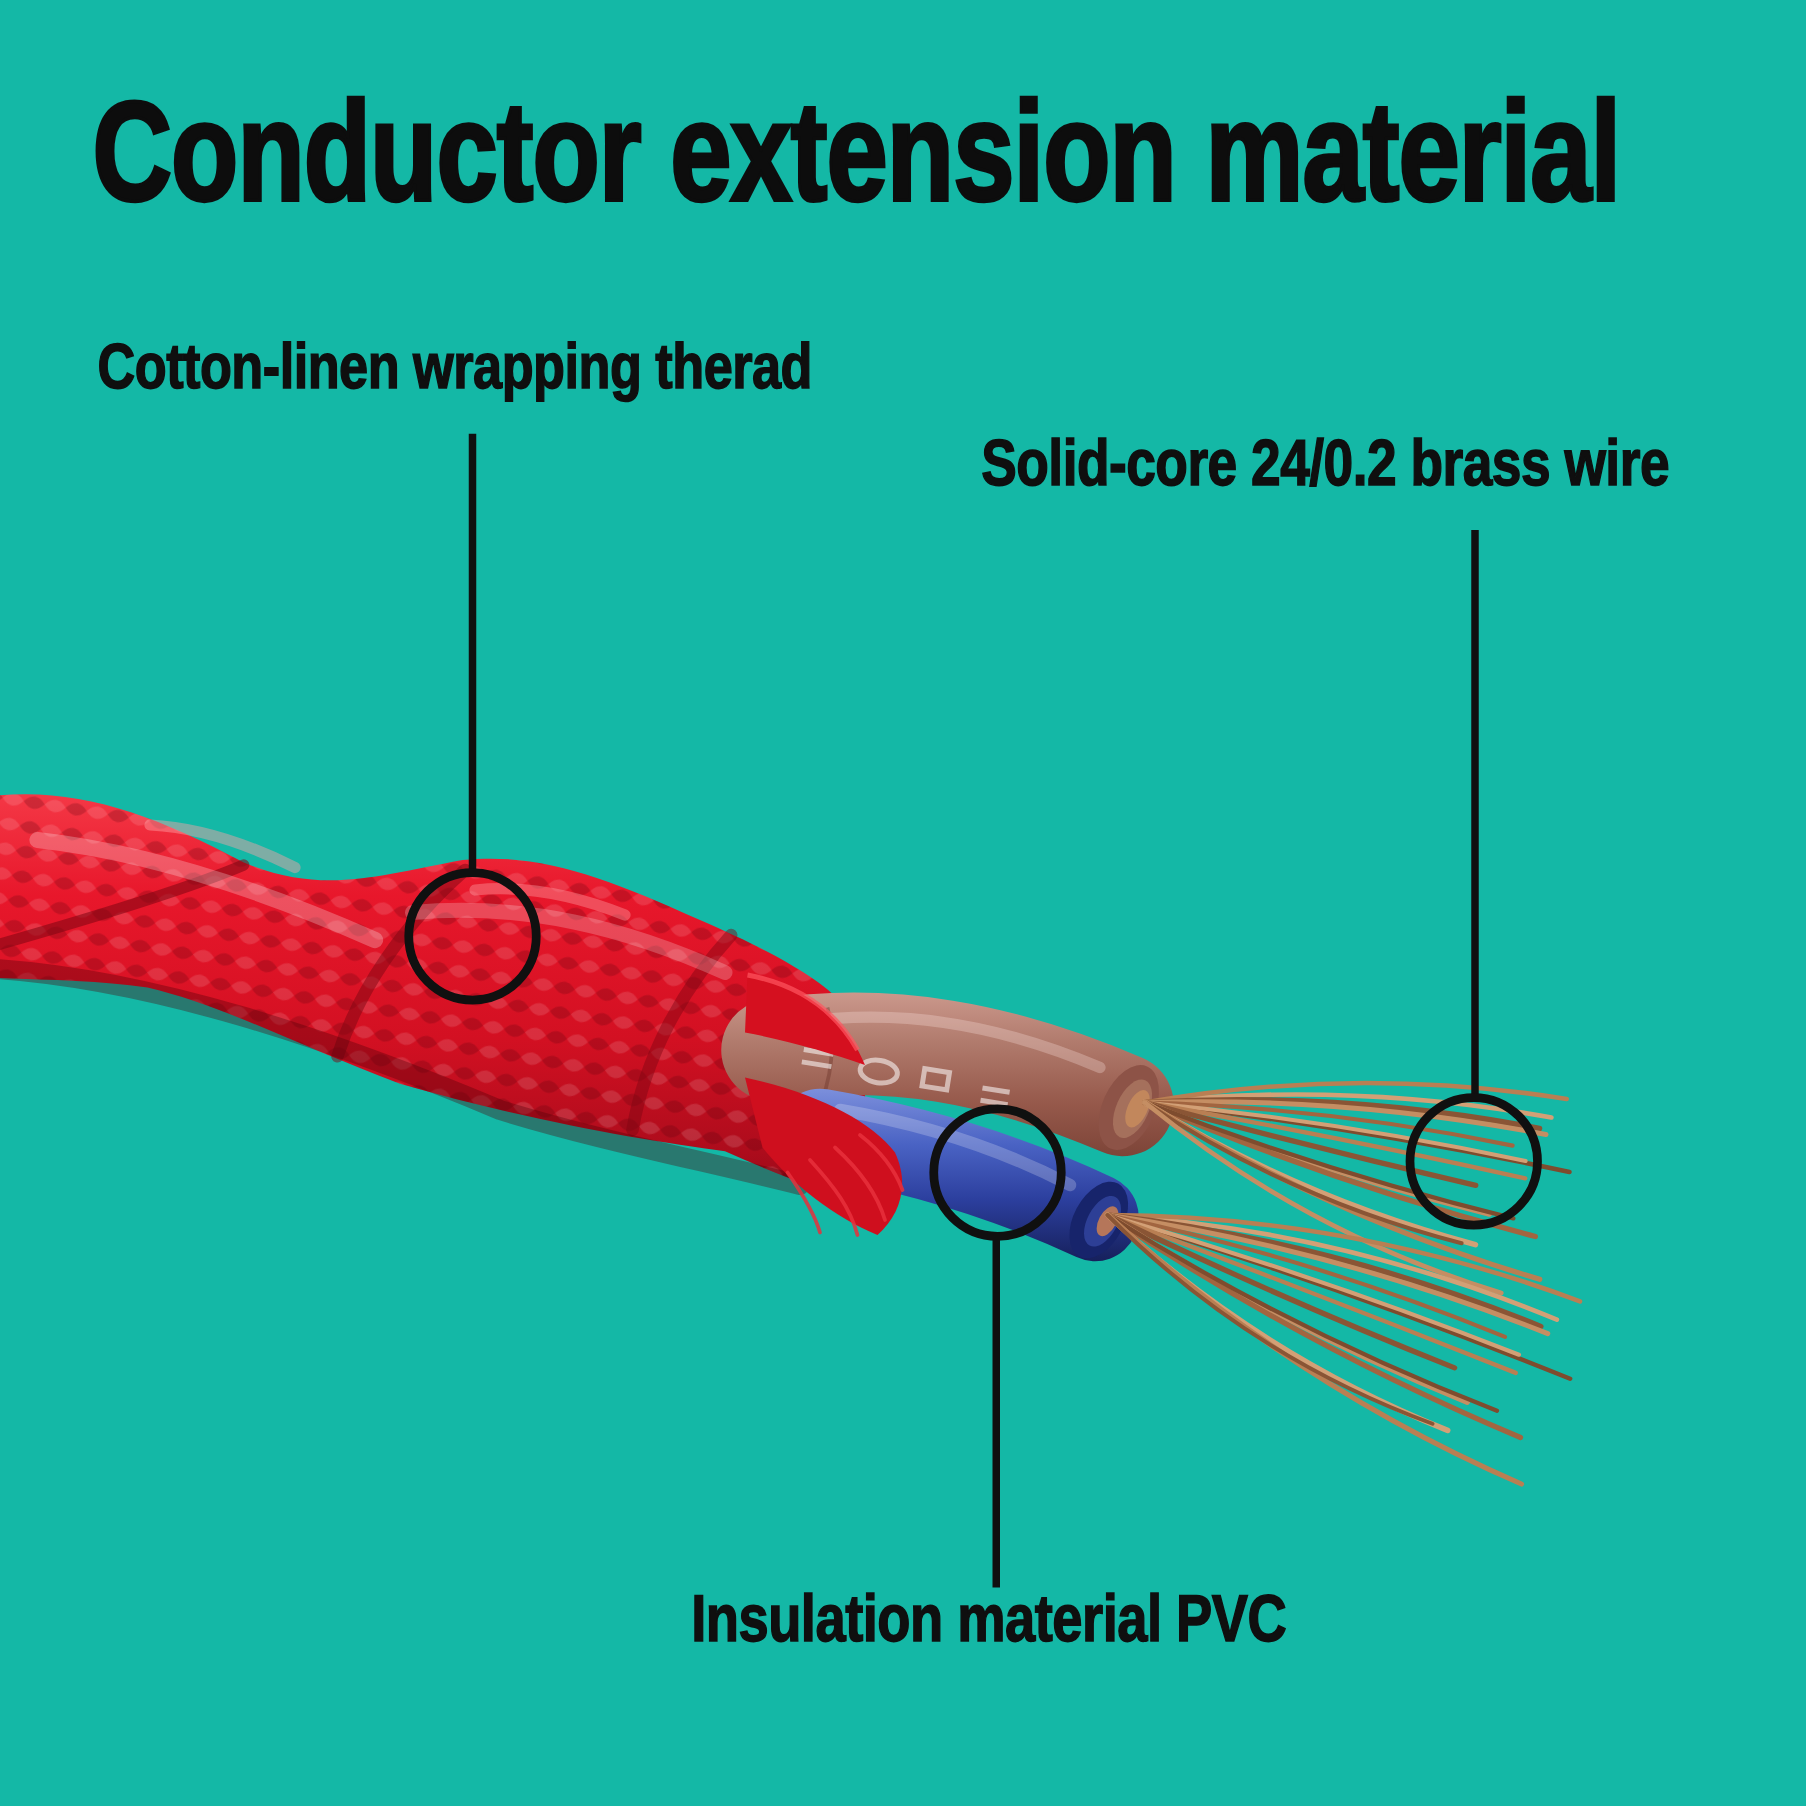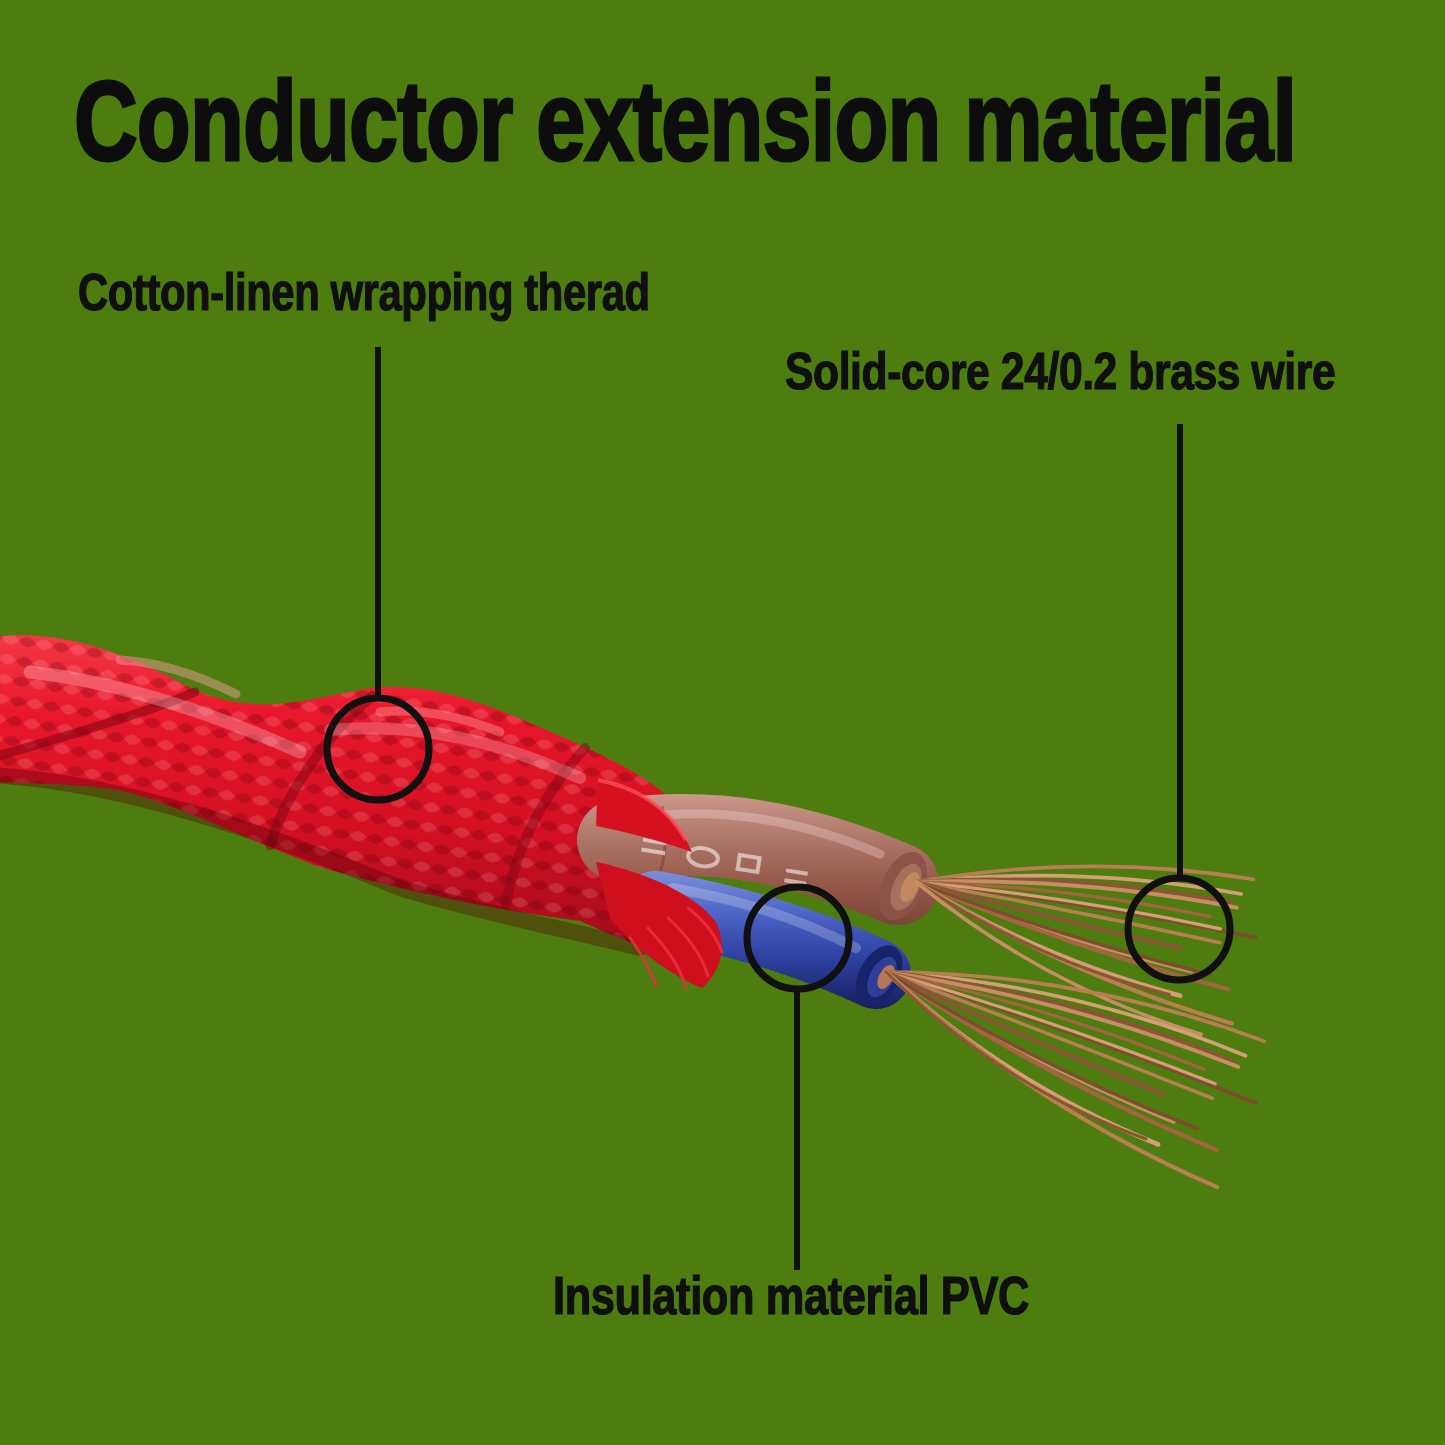--- a/index.html
+++ b/index.html
@@ -1,17 +1,17 @@
 <!DOCTYPE html>
 <html><head>
 <meta charset="utf-8">
 <style>
   html,body{margin:0;padding:0;background:#fff;}
   .page{
-    position:relative;width:1445px;height:1445px;background:#4d7c0f;overflow:hidden;
+    position:relative;width:1445px;height:1445px;background:#14b8a6;overflow:hidden;
     font-family:"Liberation Sans",sans-serif;color:#111;
   }
   .art{position:absolute;left:0;top:0;width:1445px;height:1445px;}
   .page-title{
     position:absolute;left:74px;top:62px;
     font-size:113px;font-weight:bold;letter-spacing:-1px;line-height:1.05;
     white-space:nowrap;color:#0d0d0d;
     transform:scaleX(0.78);transform-origin:left top;
     -webkit-text-stroke:3px #0d0d0d;
   }

